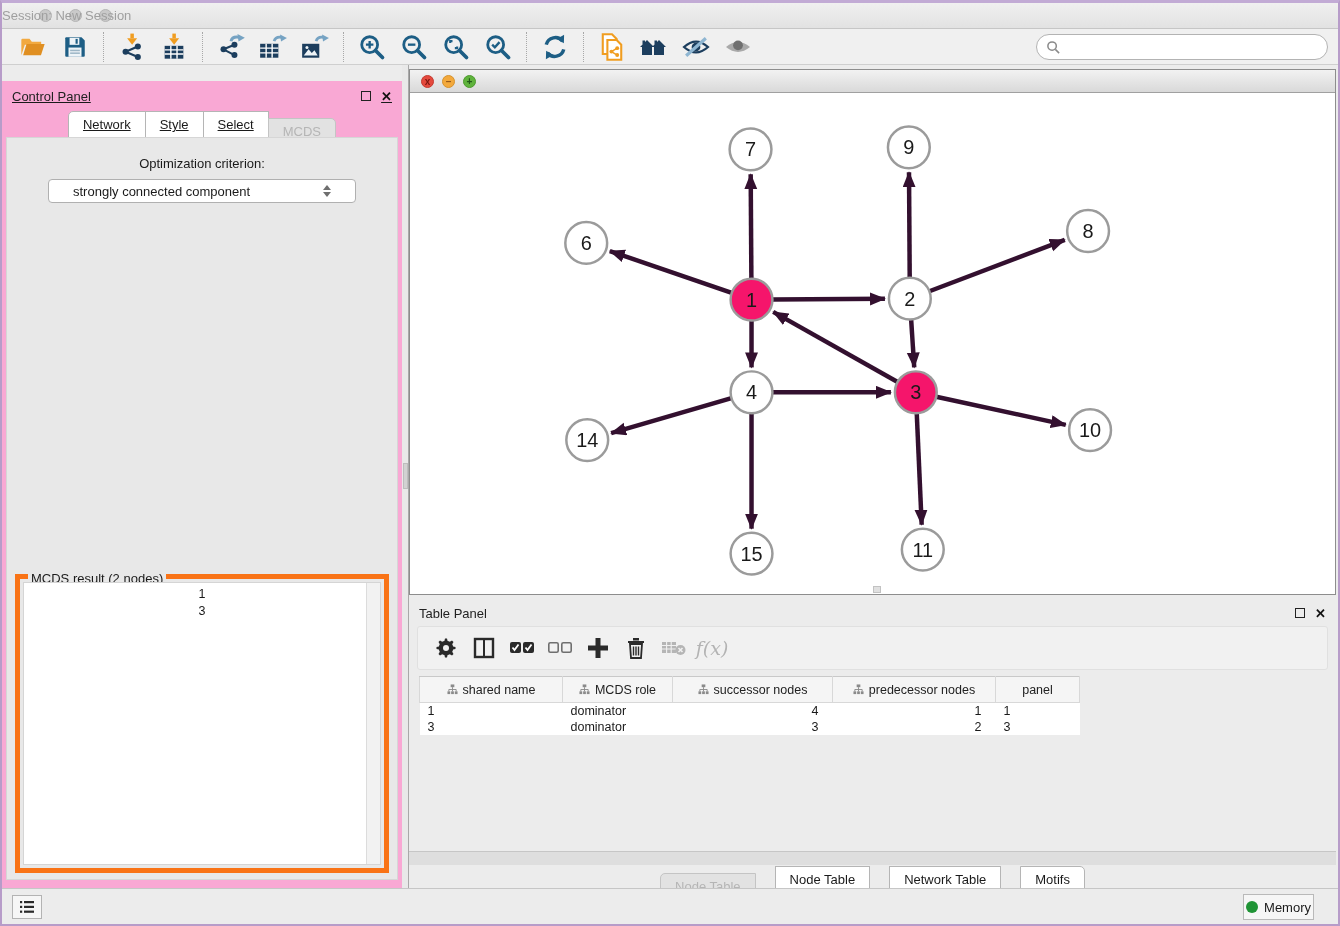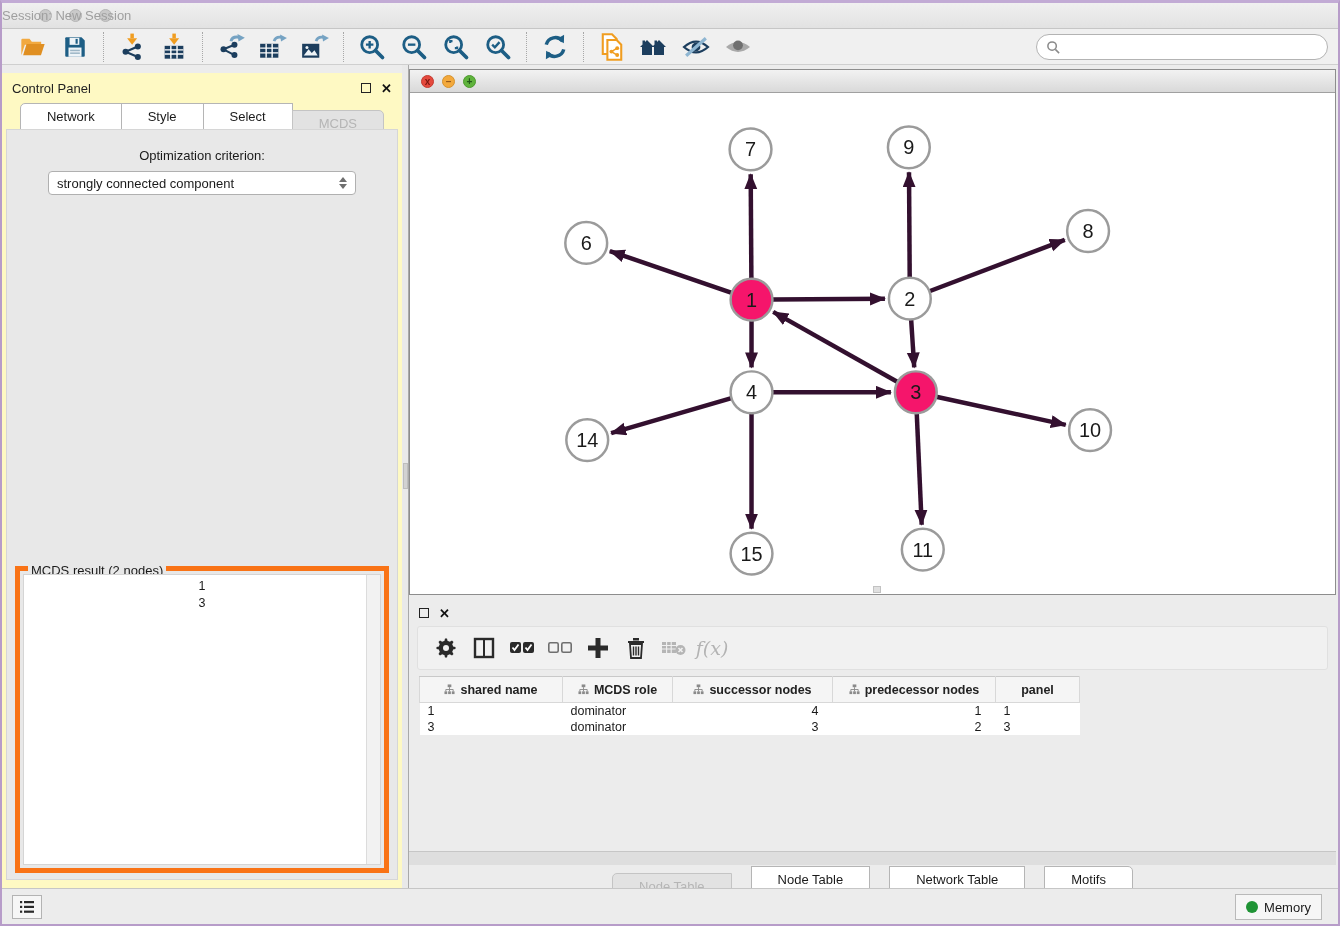--- a/index.html
+++ b/index.html
@@ -12,33 +12,33 @@
   .tl-dot { position:absolute; top:6px; width:13px; height:13px; border-radius:50%; background:#c9c9c9; border:1px solid #b5b5b5; }
   .win-title { position:absolute; left:0; right:9px; top:5px; text-align:left; color:#9f9f9f; font-size:13px; }
 
   
   .toolbar { position:absolute; left:0; right:0; top:26px; height:36px; background:#f0f0f0; border-bottom:1px solid #cfcfcf; display:flex; align-items:center; padding-left:10px; }
   .tb-icon { width:30px; height:30px; display:flex; align-items:center; justify-content:center; margin:0 6px; cursor:default; }
   .tb-sep { width:1px; height:30px; border-left:1px dotted #a8a8a8; margin:0 7px; }
   .searchbox { position:absolute; right:10px; top:31px; width:292px; height:26px; background:#fff; border:1px solid #b3b3b3; border-radius:13px; display:flex; align-items:center; padding-left:9px; }
 
   
-  .cpanel { position:absolute; left:0; top:70px; width:400px; bottom:36px; background:#fef9c3; }
+  .cpanel { position:absolute; left:0; top:78px; width:400px; bottom:36px; background:#f9a8d4;text-decoration:underline; }
   .panel-head { height:30px; display:flex; align-items:center; padding:0 10px; }
   .panel-head .ttl { flex:1; font-size:13px; color:#222; }
   .float-ic { width:10px; height:10px; border:1.5px solid #222; margin-right:10px; }
   .close-x { font-weight:bold; font-size:13px; color:#111; }
   .tabs-row { display:flex; justify-content:center; }
-  .tab { padding:5px 26px; border:1px solid #b5b5b5; background:#fff; font-size:13px; margin-left:-1px; }
+  .tab { padding:5px 14px; border:1px solid #b5b5b5; background:#fff; font-size:13px; margin-left:-1px; }
   .tab:first-child { border-radius:5px 0 0 5px; margin-left:0; }
   .tab:last-child { border-radius:0 5px 5px 0; }
   .tab.sel { background:#e2e2e2; color:#b5b5b5; border-color:#c4c4c4;margin-top:7px; }
   .cp-body { position:absolute; left:4px; right:4px; top:56px; bottom:8px; background:#e8e8e8; border:1px solid #d6d6d6; }
   .opt-label { text-align:center; margin-top:18px; font-size:13px; }
-  .dropdown { margin:8px auto 0 auto; width:308px; height:24px; background:#fff; border:1px solid #b0b0b0; border-radius:4px; display:flex; align-items:center; padding:0 8px; }
+  .dropdown { margin:8px auto 0 auto; width:308px; height:24px; background:#fff; border:1px solid #b0b0b0; border-radius:4px; display:flex; align-items:center; padding:0 24px; }
   .dropdown .val { flex:1; font-size:13px; }
   .stepper { display:flex; flex-direction:column; gap:2px; }
   .stepper i { width:0; height:0; border-left:4px solid transparent; border-right:4px solid transparent; }
   .stepper .up { border-bottom:5px solid #6f6f6f; }
   .stepper .dn { border-top:5px solid #6f6f6f; }
   .btn-row { display:flex; justify-content:center; gap:14px; margin-top:12px; }
   .btn { background:#fff; border:1px solid #adadad; border-radius:4px; padding:4px 16px; font-size:13px; color:#111; }
   .result-box { position:absolute; left:8px; right:8px; top:436px; bottom:6px; border:5px solid #f97316;text-align:center; }
   .result-legend { position:absolute; left:8px; top:-8px; background:#e8e8e8; padding:0 3px; font-size:13px; }
   .result-inner { position:absolute; inset:3px; background:#fff; border:1px solid #d5d5d5; }
@@ -60,32 +60,32 @@
   .net-canvas { position:absolute; left:0; right:0; top:23px; bottom:0; background:#fff; }
   .net-grip { position:absolute; left:50%; bottom:1px; width:8px; height:7px; background:#e0e0e0; border:1px solid #c2c2c2; }
 
   
   .tpanel { position:absolute; left:407px; top:595px; right:2px; bottom:36px; background:#ececec; }
   .tp-toolbar { position:absolute; left:8px; right:8px; top:28px; height:44px; background:#f1f1f1; border:1px solid #e0e0e0; border-radius:3px; display:flex; align-items:center; padding-left:12px; }
   .tp-ic { width:32px; height:30px; display:flex; align-items:center; justify-content:center; margin-right:6px; }
   .fx { font-family:"DejaVu Serif", serif; font-style:italic; font-size:19px; color:#b3b3b3; }
   .ntable { position:absolute; left:10px; top:78px; width:660px; }
   .ntable table { border-collapse:collapse; table-layout:fixed; width:660px; font-size:12.5px; }
-  .ntable th { background:#f5f5f5; border:1px solid #d8d8d8; border-top:1px solid #c9c9c9; height:26px; font-weight:bold; font-size:12.5px; color:#222; }
+  .ntable th { background:#f5f5f5; border:1px solid #d8d8d8; border-top:1px solid #c9c9c9; height:26px; font-weight:normal; font-size:12.5px; color:#222; }
   .ntable th .hwrap { display:flex; align-items:center; justify-content:center; gap:5px; }
   .ntable td { height:16px; padding:0 8px; background:#fff; border:none; }
   .ntable td.num { text-align:right; padding-right:14px; }
   .table-white { position:absolute; left:0; top:78px; right:0; height:175px; background:#fff; border-top:1px solid #c9c9c9; z-index:-1; }
   .tp-strip { position:absolute; left:0; right:0; top:253px; height:14px; background:#dedede; border-top:1px solid #c6c6c6; }
   .tp-tabs { position:absolute; left:0; right:0; top:268px; display:flex; justify-content:center;gap:20px; }
 
   
   .statusbar { position:absolute; left:0; right:0; bottom:0; height:36px; background:#ececec; border-top:1px solid #c6c6c6; }
   .status-btn { position:absolute; left:10px; top:6px; width:30px; height:24px; background:#f6f6f6; border:1px solid #b3b3b3; display:flex; align-items:center; justify-content:center; }
-  .mem-btn { position:absolute; right:16px; top:5px; height:26px; background:#f6f6f6; border:1px solid #b9b9b9; display:flex; align-items:center; gap:6px; padding:0 10px; font-size:13px; }
+  .mem-btn { position:absolute; right:24px; top:5px; height:26px; background:#f6f6f6; border:1px solid #b9b9b9; display:flex; align-items:center; gap:6px; padding:0 2px; font-size:13px; }
   .mem-dot { width:12px; height:12px; border-radius:50%; background:#1f9335; }
 </style>
 </head>
 <body>
 
 <div class="app">
 
   <div class="titlebar">
     <span class="tl-dot" style="left:37px"></span>
     <span class="tl-dot" style="left:67px"></span>
@@ -322,20 +322,21 @@
           <text x="178" y="355" text-anchor="middle" font-size="20" font-family="Liberation Sans, sans-serif" fill="#1a1a1a">14</text>
           <circle cx="343" cy="462" r="21" fill="#ffffff" stroke="#9b9b9b" stroke-width="2.5"></circle>
           <text x="343" y="469" text-anchor="middle" font-size="20" font-family="Liberation Sans, sans-serif" fill="#1a1a1a">15</text>
         </svg>
     </div>
     <span class="net-grip"></span>
   </div>
 
   <div class="tpanel">
     <div class="panel-head">
+      <span class="ttl">Table Panel</span>
       <span class="float-ic"></span>
       <span class="close-x">✕</span>
     </div>
     <div class="tp-toolbar">
       <span class="tp-ic">
         <svg width="22" height="22" viewBox="0 0 22 22">
             <path d="M11 2 L13 2 L13.6 4.4 A7 7 0 0 1 15.8 5.3 L18 4 L19.5 5.5 L18.2 7.7 A7 7 0 0 1 19.1 9.9 L21.5 10.5 L21.5 12.5 L19.1 13.1 A7 7 0 0 1 18.2 15.3 L19.5 17.5 L18 19 L15.8 17.7 A7 7 0 0 1 13.6 18.6 L13 21 L11 21 L10.4 18.6 A7 7 0 0 1 8.2 17.7 L6 19 L4.5 17.5 L5.8 15.3 A7 7 0 0 1 4.9 13.1 L2.5 12.5 L2.5 10.5 L4.9 9.9 A7 7 0 0 1 5.8 7.7 L4.5 5.5 L6 4 L8.2 5.3 A7 7 0 0 1 10.4 4.4 Z" fill="#2a2a2a" transform="translate(-1,-0.5)"></path>
             <circle cx="11" cy="11" r="3" fill="#f1f1f1"></circle>
           </svg>
       </span>

